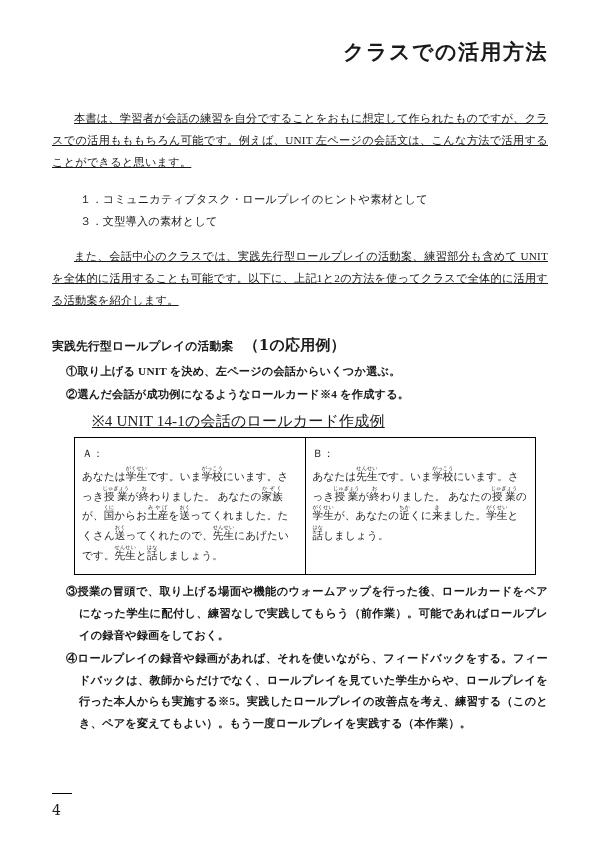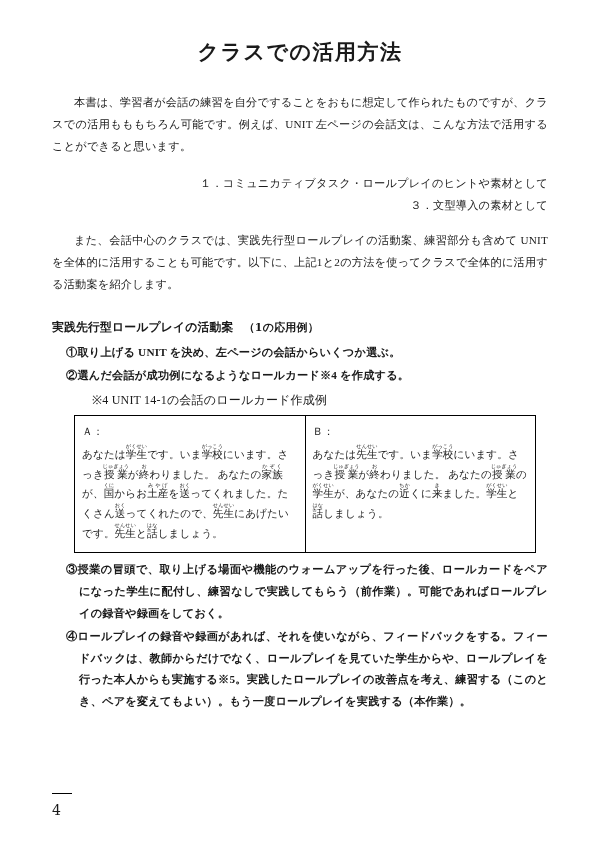--- a/index.html
+++ b/index.html
@@ -25,82 +25,83 @@
   }
   .content {
     position: absolute;
     left: 52px;
     top: 38px;
     width: 496px;
   }
   h1.title {
     font-size: 21px;
     font-weight: bold;
-    text-align: center;
+    text-align: right;
     letter-spacing: 1.5px;
-    margin: 0 0 26px 0;
+    margin: 0 0 42px 0;
     font-family: "DejaVu Serif", "Liberation Serif", serif;
   }
   p.para {
     font-size: 11.2px;
     line-height: 1.95;
     margin: 0 0 2px 0;
     text-align: justify;
     text-justify: inter-character;
     letter-spacing: 0.2px;
+    text-decoration: underline;
   }
   p.indent {
     text-indent: 22px;
   }
   ol.numlist {
     list-style: none;
     margin: 14px 0 14px 0;
     padding: 0 0 0 28px;
   }
   ol.numlist li {
     font-size: 11.2px;
     line-height: 2.0;
     letter-spacing: 0.2px;
-    text-align: right;
   }
   .gap-lg { height: 22px; }
 
   h2.subhead {
     font-size: 11.8px;
     font-weight: bold;
     margin: 0 0 6px 0;
     letter-spacing: 0.2px;
     font-family: "DejaVu Serif", "Liberation Serif", serif;
   }
   h2.subhead .paren {
     font-weight: bold;
-    font-size: 11px;
+    font-size: 15px;
     margin-left: 10px;
   }
   ul.steps {
     list-style: none;
     margin: 0;
     padding: 0 0 0 14px;
   }
   ul.steps li {
     font-size: 11.2px;
     line-height: 1.95;
     letter-spacing: 0.2px;
     text-align: justify;
     margin-bottom: 1px;
   }
   ul.steps li.hang {
     padding-left: 13px;
     text-indent: -13px;
     font-weight: bold;
   }
   .note {
-    font-size: 12px;
+    font-size: 15px;
     margin: 4px 0 6px 40px;
     letter-spacing: 0.2px;
+    text-decoration: underline;
   }
   table.cards {
     width: 462px;
     margin: 4px 0 6px 22px;
     border-collapse: collapse;
     table-layout: fixed;
   }
   table.cards td {
     border: 1px solid #000;
     vertical-align: top;

